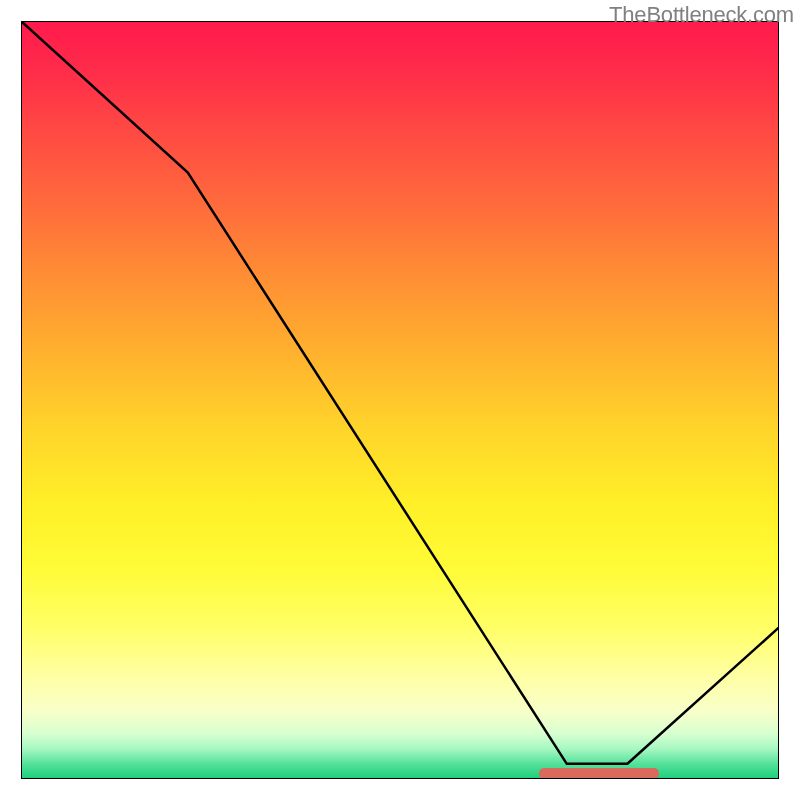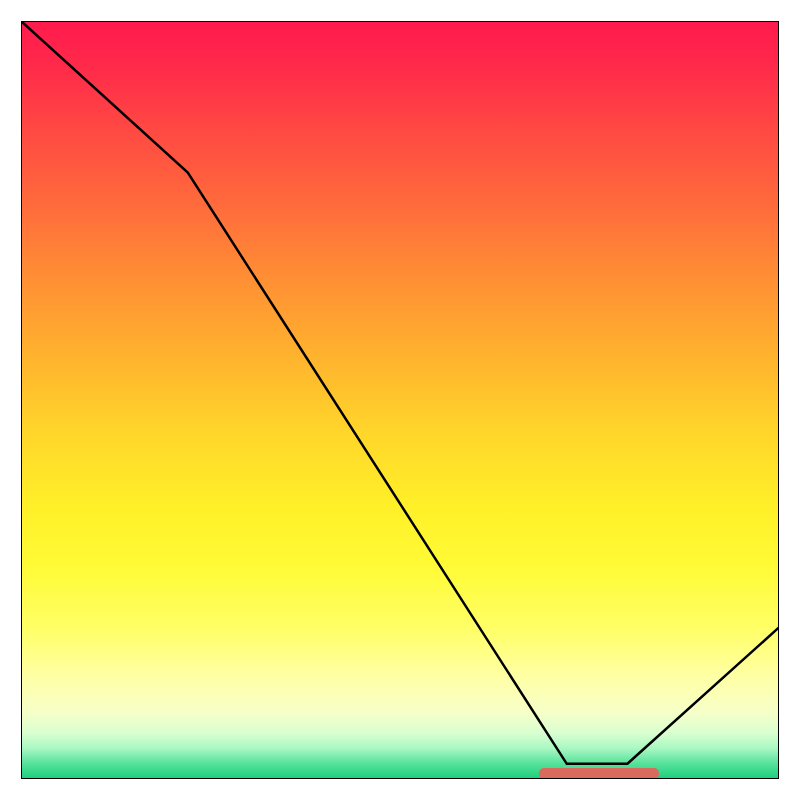--- a/index.html
+++ b/index.html
@@ -76,13 +76,14 @@
 
   <div class="chart-area">
     <div class="threshold"></div>
   </div>
 
   <svg class="frame" viewBox="0 0 758 758">
     <rect x="0.5" y="0.5" width="757" height="757" fill="none" stroke="#000" stroke-width="1"></rect>
     <path id="curve-path" fill="none" stroke="#000" stroke-width="2.5" d="M0.0 0.0 L166.8 151.6 L545.8 742.8 L606.4 742.8 L758.0 606.4"></path>
   </svg>
 
+  <div class="watermark">TheBottleneck.com</div>
 </div>
 
 </body></html>

